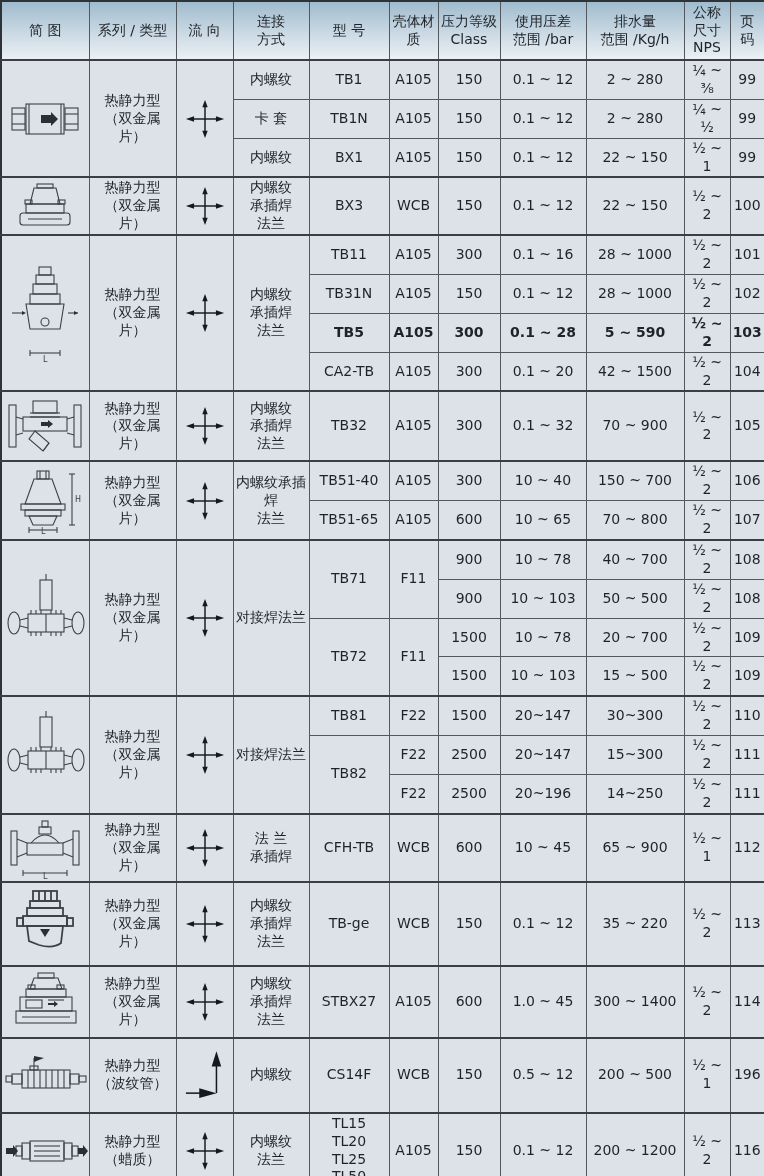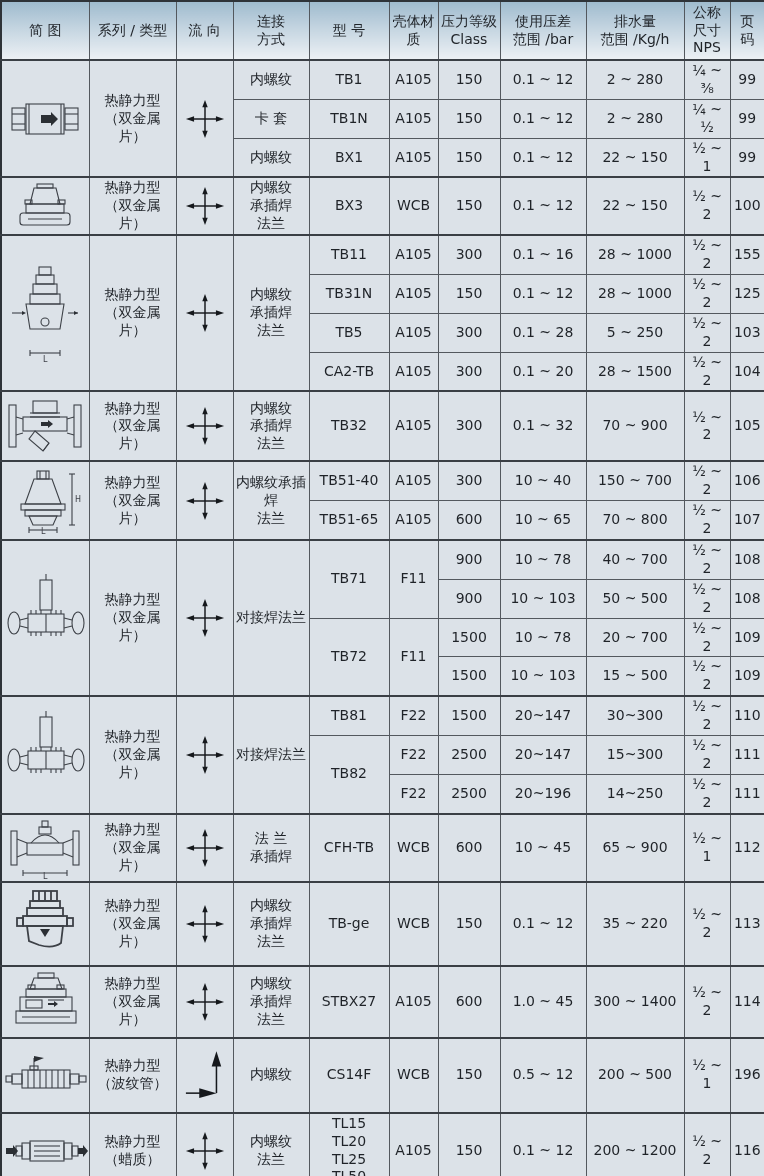--- a/index.html
+++ b/index.html
@@ -200,46 +200,46 @@
           </svg></td>
         <td rowspan="4">内螺纹
 承插焊
 法兰</td>
         <td>TB11</td>
         <td>A105</td>
         <td>300</td>
         <td>0.1 ~ 16</td>
         <td>28 ~ 1000</td>
         <td>½ ~ 2</td>
-        <td>155</td>
+        <td>101</td>
       </tr>
       <tr style="height: 34px; padding-left: 36px;">
         <td>TB31N</td>
         <td>A105</td>
         <td>150</td>
         <td>0.1 ~ 12</td>
         <td>28 ~ 1000</td>
         <td>½ ~ 2</td>
-        <td>125</td>
-      </tr>
-      <tr style="height: 37px;">
+        <td>102</td>
+      </tr>
+      <tr style="height: 37px; font-weight: bold;">
         <td>TB5</td>
         <td>A105</td>
         <td>300</td>
         <td>0.1 ~ 28</td>
-        <td>5 ~ 250</td>
+        <td>5 ~ 590</td>
         <td>½ ~ 2</td>
         <td>103</td>
       </tr>
       <tr style="height: 37px;">
         <td>CA2-TB</td>
         <td>A105</td>
         <td>300</td>
         <td>0.1 ~ 20</td>
-        <td>28 ~ 1500</td>
+        <td>42 ~ 1500</td>
         <td>½ ~ 2</td>
         <td>104</td>
       </tr>
       <tr class="gs" style="height: 70px;">
         <td rowspan="1" class="diagram"><svg width="80" height="66" viewBox="0 0 80 66">
             <g class="schem">
               <rect x="4" y="12" width="7" height="42"></rect>
               <rect x="69" y="12" width="7" height="42"></rect>
               <line x1="11" y1="24" x2="18" y2="26"></line>
               <line x1="11" y1="42" x2="18" y2="40"></line>

